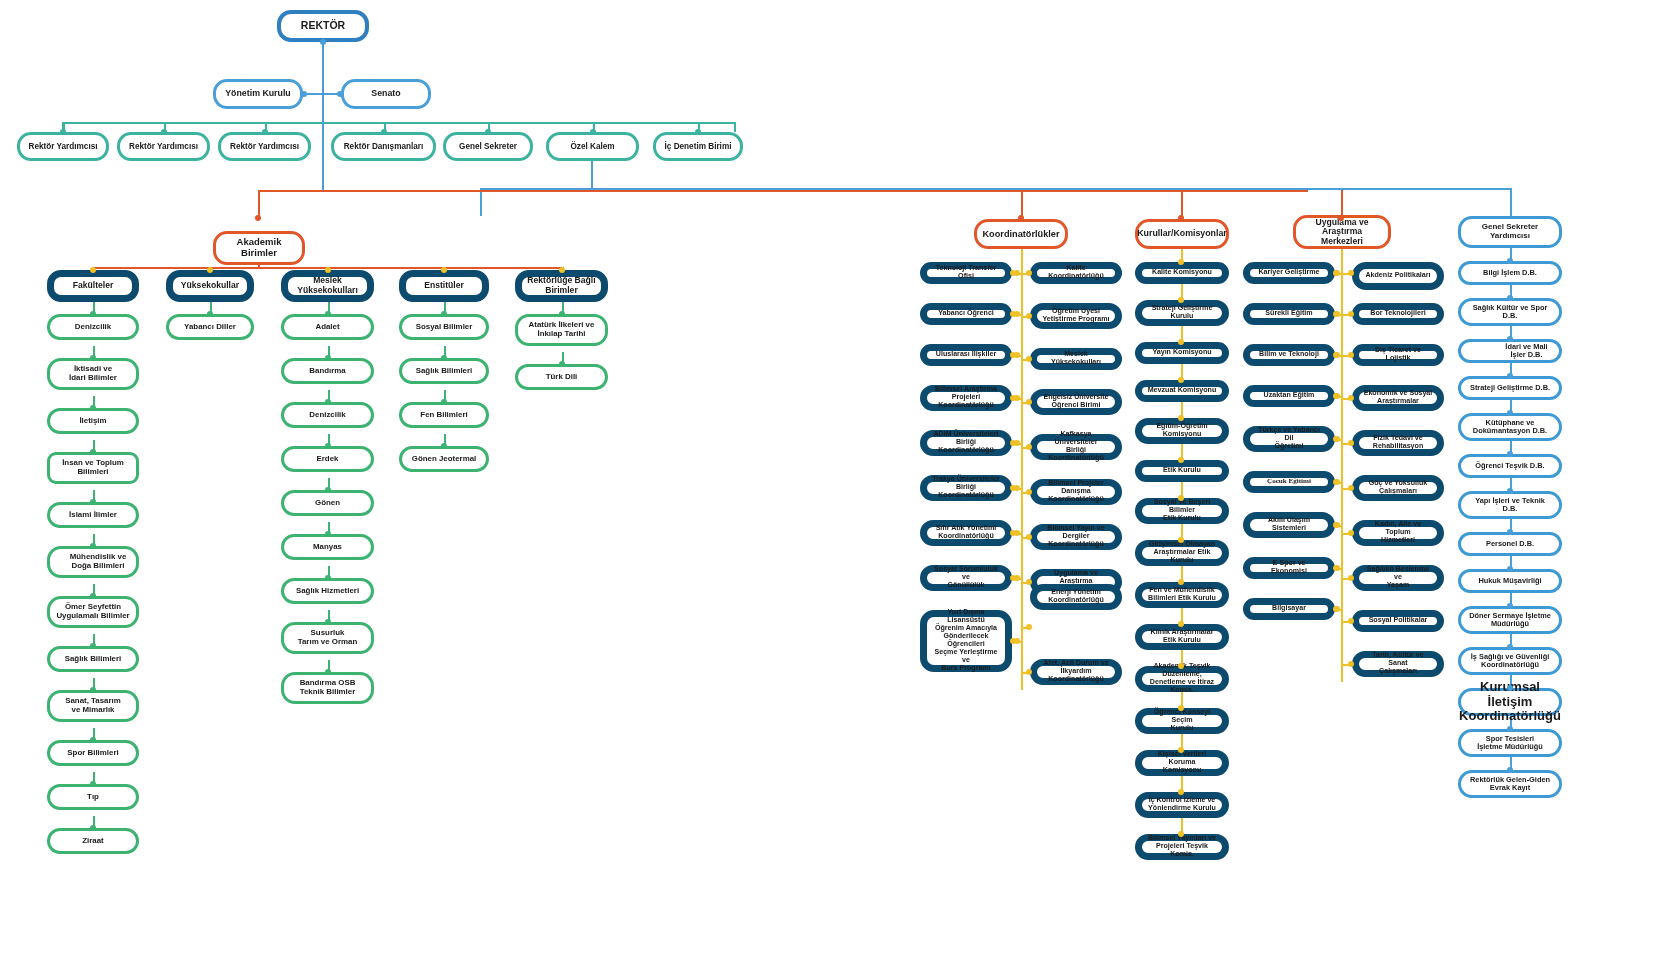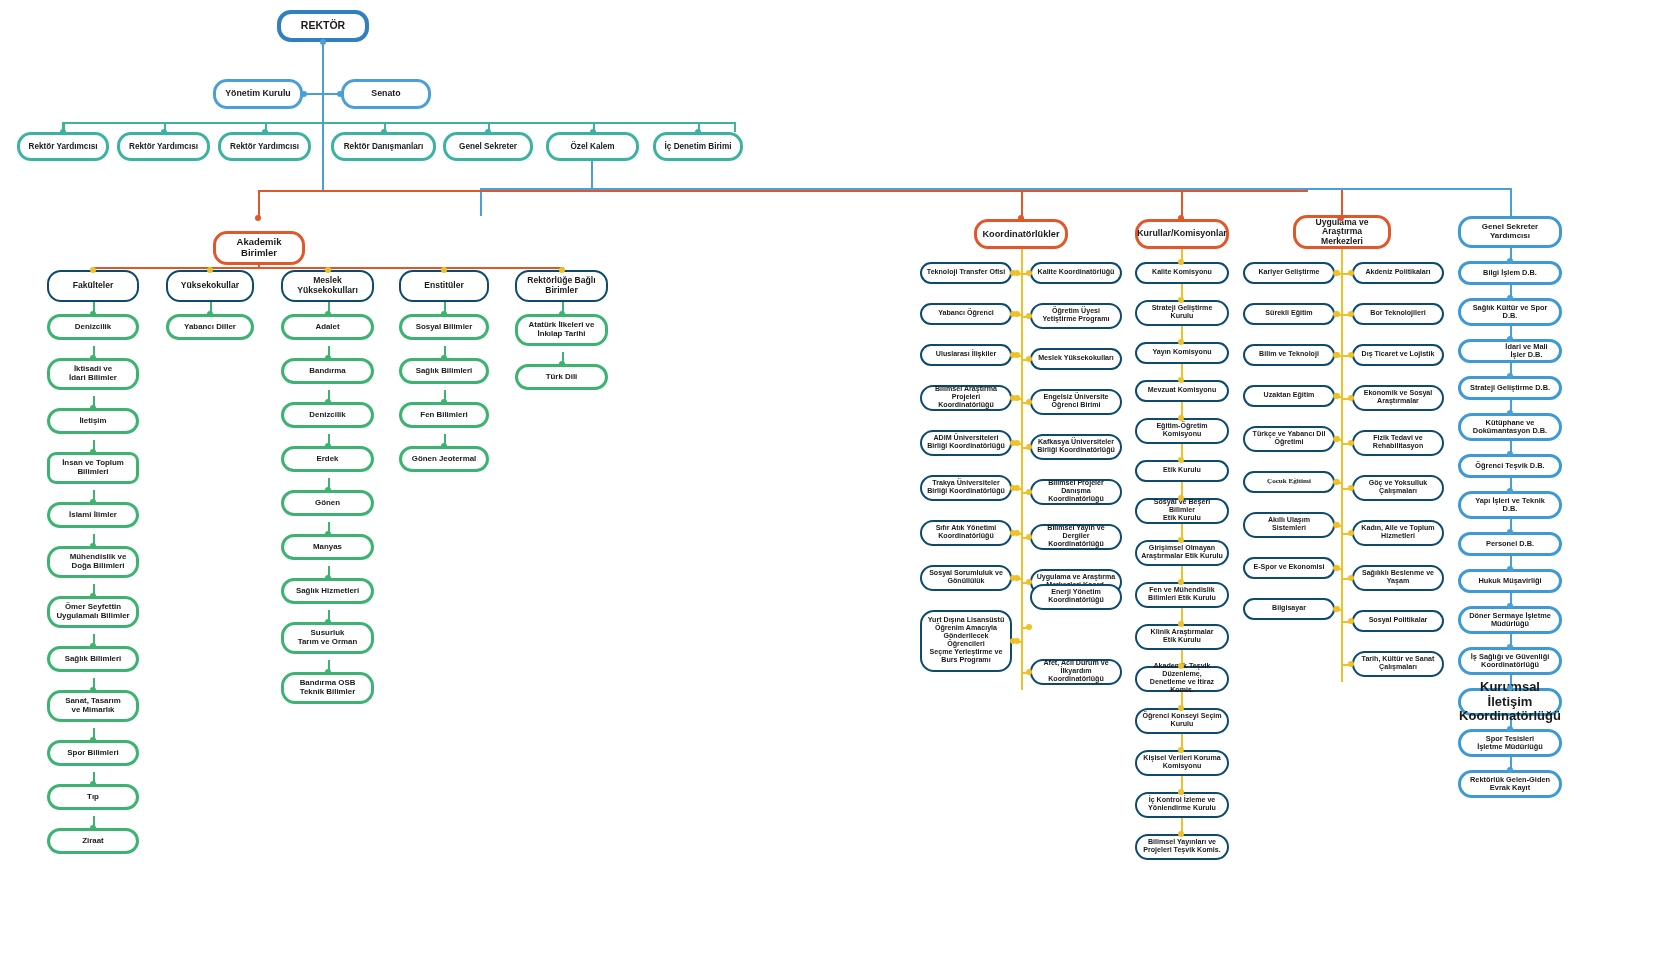--- a/index.html
+++ b/index.html
@@ -18,21 +18,21 @@
     font-weight:bold;
     line-height:1.12;
     color:#1a1a1a;
     padding:2px 4px;
     z-index:3;
   }
   .blue{border:3px solid #4a9fd8;}
   .blue-dark{border:4px solid #2f7fc1;}
   .teal{border:3px solid #3cb3a0;}
   .orange{border:3px solid #e2572a;}
-  .yellow{border:2px solid #0c4a6e;}
+  .yellow{border:7px solid #0c4a6e;}
   .green{border:3px solid #3cb371;}
   .blue2{border:3px solid #3d9ad4;}
 
   .line{position:absolute;z-index:1;}
   .lh{height:2px;}
   .lv{width:2px;}
   .c-blue{background:#4a9fd8;}
   .c-teal{background:#3cb3a0;}
   .c-orange{background:#e2572a;}
   .c-yellow{background:#f0c027;}
@@ -315,21 +315,21 @@
     <div class="node orange" style="left: 1293px; top: 215px; width: 98px; height: 34px; font-size: 8.6px;">Uygulama ve<br>Araştırma Merkezleri</div>
     <div class="node yellow" style="left: 1243px; top: 262px; width: 92px; height: 22px; font-size: 7.1px;">Kariyer Geliştirme</div>
     <div class="node yellow" style="left: 1243px; top: 303px; width: 92px; height: 22px; font-size: 7.1px;">Sürekli Eğitim</div>
     <div class="node yellow" style="left: 1243px; top: 344px; width: 92px; height: 22px; font-size: 7.1px;">Bilim ve Teknoloji</div>
     <div class="node yellow" style="left: 1243px; top: 385px; width: 92px; height: 22px; font-size: 7.1px;">Uzaktan Eğitim</div>
     <div class="node yellow" style="left: 1243px; top: 426px; width: 92px; height: 26px; font-size: 7.1px;">Türkçe ve Yabancı Dil<br>Öğretimi</div>
     <div class="node yellow" style="left: 1243px; top: 471px; width: 92px; height: 22px; font-size: 7.1px; font-family: Liberation Serif, serif;">Çocuk Eğitimi</div>
     <div class="node yellow" style="left: 1243px; top: 512px; width: 92px; height: 26px; font-size: 7.1px;">Akıllı Ulaşım<br>Sistemleri</div>
     <div class="node yellow" style="left: 1243px; top: 557px; width: 92px; height: 22px; font-size: 7.1px;">E-Spor ve Ekonomisi</div>
     <div class="node yellow" style="left: 1243px; top: 598px; width: 92px; height: 22px; font-size: 7.1px;">Bilgisayar</div>
-    <div class="node yellow" style="left: 1352px; top: 262px; width: 92px; height: 22px; font-size: 7.1px;">Akdeniz Politikaları</div>
+    <div class="node yellow" style="left: 1352px; top: 262px; width: 92px; height: 28px; font-size: 7.1px;">Akdeniz Politikaları</div>
     <div class="node yellow" style="left: 1352px; top: 303px; width: 92px; height: 22px; font-size: 7.1px;">Bor Teknolojileri</div>
     <div class="node yellow" style="left: 1352px; top: 344px; width: 92px; height: 22px; font-size: 7.1px;">Dış Ticaret ve Lojistik</div>
     <div class="node yellow" style="left: 1352px; top: 385px; width: 92px; height: 26px; font-size: 7.1px;">Ekonomik ve Sosyal<br>Araştırmalar</div>
     <div class="node yellow" style="left: 1352px; top: 430px; width: 92px; height: 26px; font-size: 7.1px;">Fizik Tedavi ve<br>Rehabilitasyon</div>
     <div class="node yellow" style="left: 1352px; top: 475px; width: 92px; height: 26px; font-size: 7.1px;">Göç ve Yoksulluk<br>Çalışmaları</div>
     <div class="node yellow" style="left: 1352px; top: 520px; width: 92px; height: 26px; font-size: 7.1px;">Kadın, Aile ve Toplum<br>Hizmetleri</div>
     <div class="node yellow" style="left: 1352px; top: 565px; width: 92px; height: 26px; font-size: 7.1px;">Sağılıklı Beslenme ve<br>Yaşam</div>
     <div class="node yellow" style="left: 1352px; top: 610px; width: 92px; height: 22px; font-size: 7.1px;">Sosyal Politikalar</div>
     <div class="node yellow" style="left: 1352px; top: 651px; width: 92px; height: 26px; font-size: 7.1px;">Tarih, Kültür ve Sanat<br>Çalışmaları</div>
     <div class="line lv c-yellow" style="left: 1341px; top: 249px; height: 433px;"></div>

